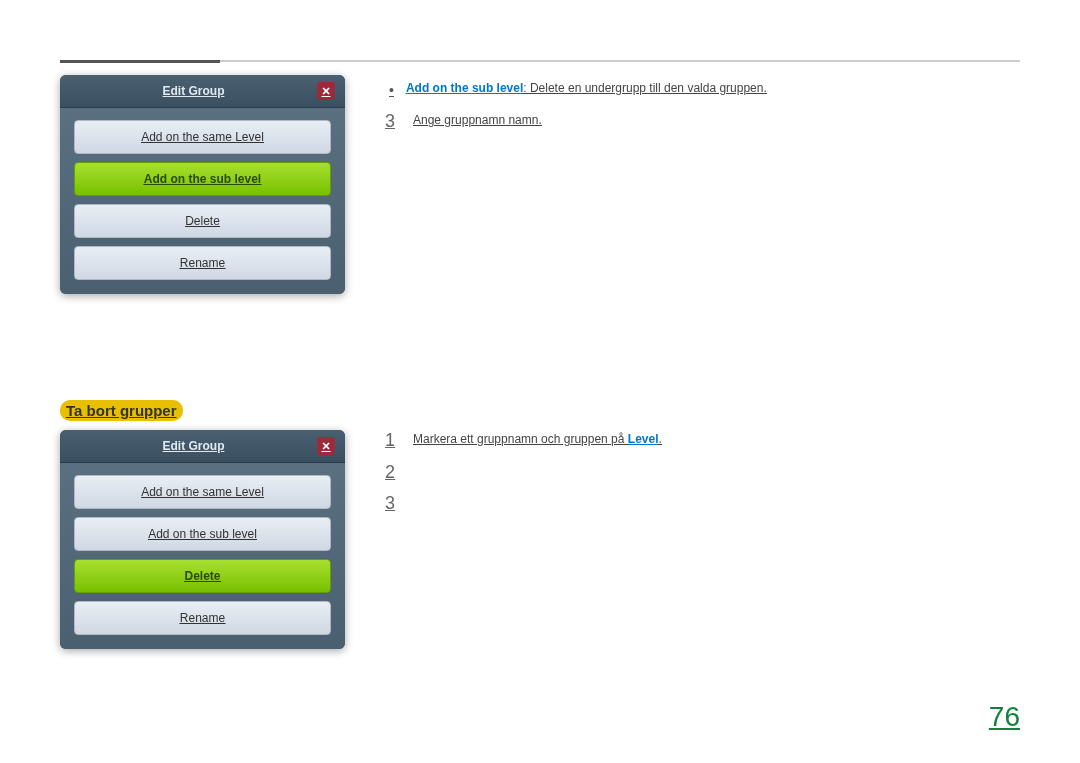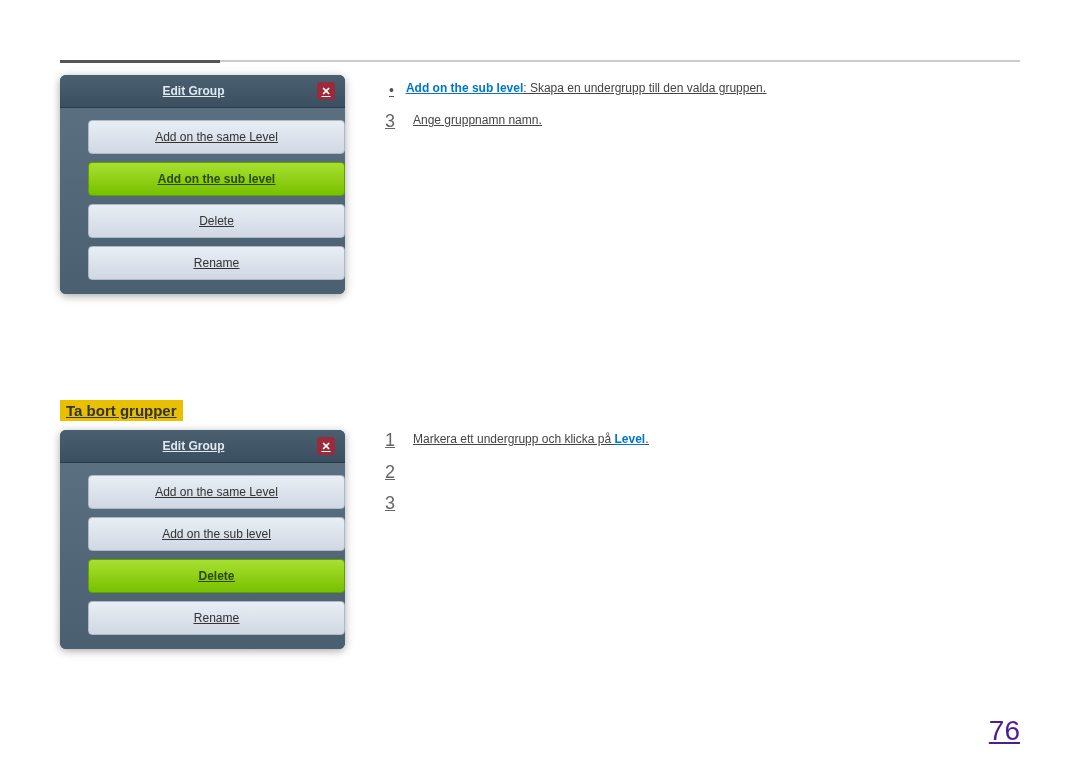--- a/index.html
+++ b/index.html
@@ -29,24 +29,24 @@
       top: 60px;
       left: 60px;
       width: 160px;
       height: 3px;
       background: #555;
     }
 
     
     .page-number {
       position: absolute;
-      bottom: 16px;
+      bottom: 30px;
       right: 60px;
       font-size: 28px;
-      color: #4c1d95;
+      color: #15803d;
       font-weight: 300;
     }
 
     
     .section-top {
       position: absolute;
       top: 75px;
       left: 60px;
       right: 60px;
       display: flex;
@@ -105,21 +105,20 @@
 
     .dialog-btn {
       width: 100%;
       padding: 9px 10px;
       border-radius: 4px;
       border: none;
       font-size: 12px;
       cursor: pointer;
       font-weight: normal;
       text-align: center;
-      margin-left: 14px;
     }
 
     .dialog-btn-normal {
       background: linear-gradient(180deg, #e8eef4 0%, #d0d8e4 100%);
       color: #333;
       border: 1px solid #b0b8c4;
     }
 
     .dialog-btn-active-green {
       background: linear-gradient(180deg, #a8e030 0%, #78c000 100%);
@@ -183,21 +182,21 @@
       left: 60px;
     }
 
     .heading-highlight {
       display: inline-block;
       background: #e8c000;
       color: #333;
       font-size: 15px;
       font-weight: bold;
       padding: 2px 6px;
-      border-radius: 0;
+      border-radius: 10px;
     }
 
     
     .section-bottom {
       position: absolute;
       top: 430px;
       left: 60px;
       right: 60px;
       display: flex;
       gap: 40px;
@@ -238,21 +237,21 @@
       <button class="dialog-btn dialog-btn-normal">Delete</button>
       <button class="dialog-btn dialog-btn-normal">Rename</button>
     </div>
   </div>
 
   <div class="section-content">
     <ul class="instruction-list">
       <li class="instruction-item">
         <span class="bullet-dot">•</span>
         <span class="instruction-text">
-          <span class="link-blue">Add on the sub level</span><span>: Skapa en undergrupp till den valda gruppen.</span>
+          <span class="link-blue">Add on the sub level</span><span>: Delete en undergrupp till den valda gruppen.</span>
         </span>
       </li>
       <li class="instruction-item">
         <span class="step-number">3</span>
         <span class="instruction-text">Ange gruppnamn namn.</span>
       </li>
     </ul>
   </div>
 
 </div>
@@ -275,21 +274,21 @@
       <button class="dialog-btn dialog-btn-normal">Rename</button>
     </div>
   </div>
 
   <div class="section-content">
     <ul class="numbered-list">
 
       <li class="numbered-item">
         <span class="step-number">1</span>
         <span class="instruction-text">
-          <span>Markera ett undergrupp och klicka på </span><span class="link-blue bold-text">Level</span><span>.</span>
+          <span>Markera ett gruppnamn och gruppen på </span><span class="link-blue bold-text">Level</span><span>.</span>
         </span>
       </li>
 
       <li class="numbered-item">
         <span class="step-number">2</span>
       </li>
 
       <li class="numbered-item">
         <span class="step-number">3</span>
       </li>

